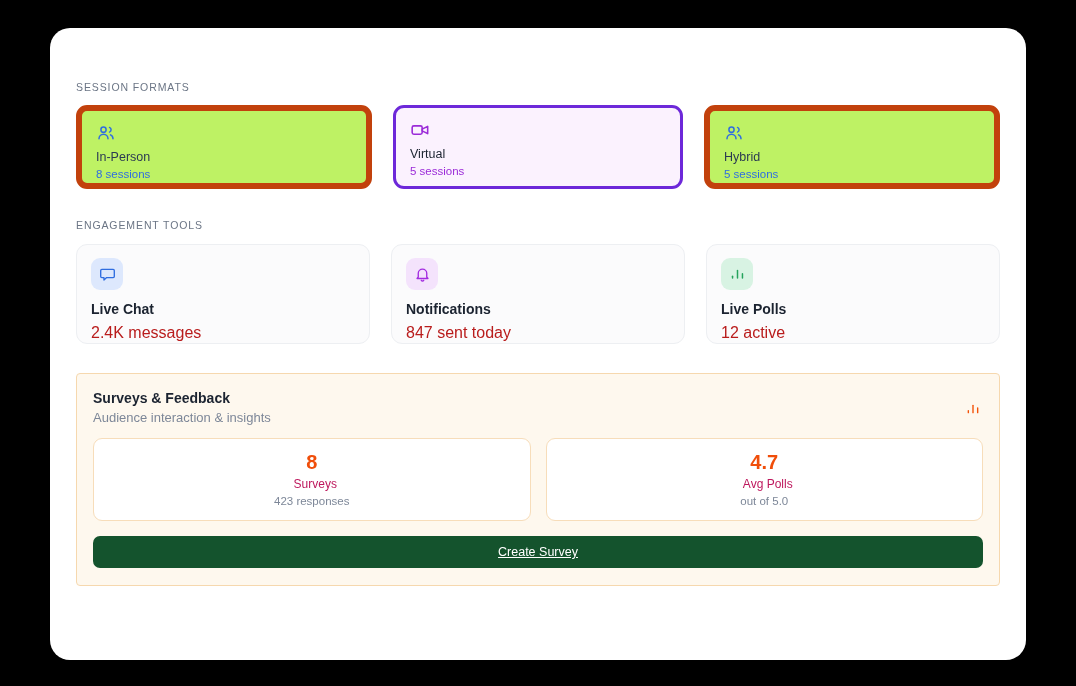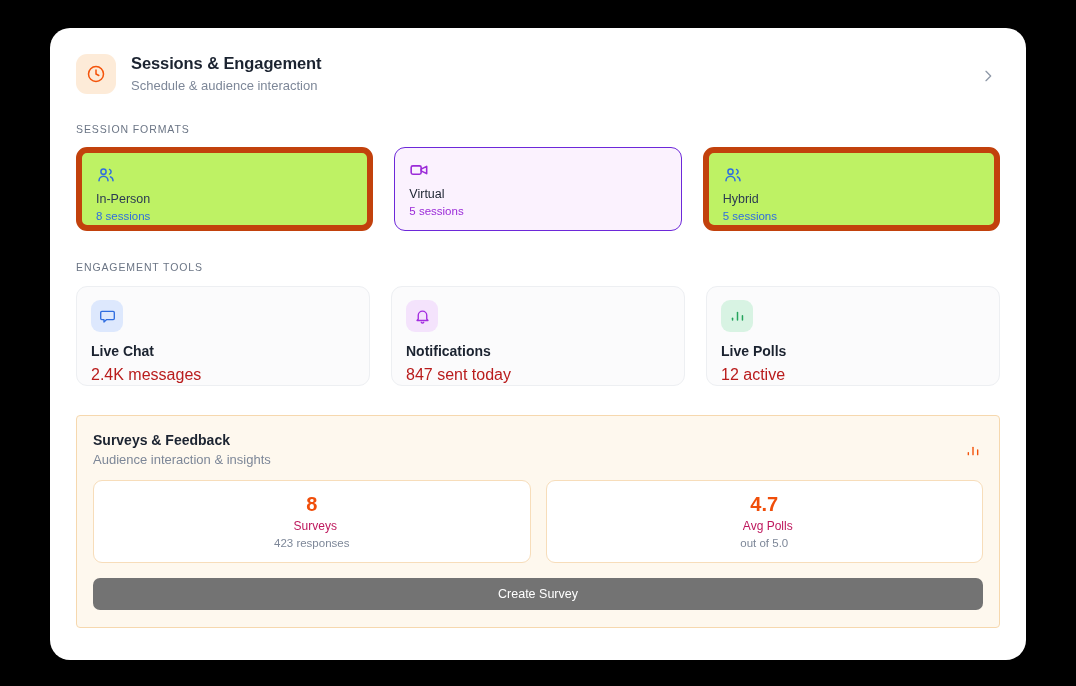--- a/index.html
+++ b/index.html
@@ -90,21 +90,21 @@
     border-radius: 11px;
     padding: 12px 14px 0 14px;
     cursor: pointer;
   }
   .fmt-card.blue {
     background: #bef264;
     border: 6px solid #c2410c;
   }
   .fmt-card.purple {
     background: #FBF2FE;
-    border: 1px solid #6d28d9;
+    border: 3px solid #6d28d9;
   }
   .fmt-icon { height: 20px; margin-bottom: 6px; }
   .fmt-name {
     font-size: 12.5px;
     line-height: 16px;
     color: #1b2330;
   }
   .fmt-card.blue .fmt-name { color: #2b3a52; }
   .fmt-meta {
     font-size: 11.5px;
@@ -207,52 +207,36 @@
     line-height: 16px;
   }
 
   .cta {
     display: block;
     width: 100%;
     margin-top: 15px;
     height: 32px;
     border: none;
     border-radius: 7px;
-    background: #737373;
+    background: #14532d;
     color: #ffffff;
     font-size: 12.5px;
     font-family: "Liberation Sans", sans-serif;
     cursor: pointer;
     line-height: 32px;
     padding: 0;
+    text-decoration: underline;
   }
 </style>
 </head>
 <body>
 
 <div class="stage">
   <div class="panel">
 
-    <div class="hdr">
-      <div class="hdr-badge">
-        <svg width="20" height="20" viewBox="0 0 24 24" fill="none" stroke="#F4530A" stroke-width="1.8" stroke-linecap="round">
-          <circle cx="12" cy="12" r="9"></circle>
-          <path d="M12 7.2 V12 L15.4 13.8"></path>
-        </svg>
-      </div>
-      <div class="hdr-text">
-        <div class="hdr-title">Sessions &amp; Engagement</div>
-        <div class="hdr-sub">Schedule &amp; audience interaction</div>
-      </div>
-      <div class="hdr-chevron">
-        <svg width="16" height="16" viewBox="0 0 24 24" fill="none" stroke="#8f99a8" stroke-width="2" stroke-linecap="round" stroke-linejoin="round">
-          <path d="M9 5 L16 12 L9 19"></path>
-        </svg>
-      </div>
-    </div>
 
     <div class="sec-label formats">SESSION FORMATS</div>
     <div class="row3">
 
       <div class="fmt-card blue">
         <div class="fmt-icon">
           <svg width="20" height="20" viewBox="0 0 24 24" fill="none" stroke="#2f6de0" stroke-width="1.8" stroke-linecap="round" stroke-linejoin="round">
             <circle cx="9" cy="8" r="3.1"></circle>
             <path d="M3.6 19 a5.4 5.4 0 0 1 10.8 0"></path>
             <path d="M16.2 5.3 a3 3 0 0 1 0 5.6"></path>

